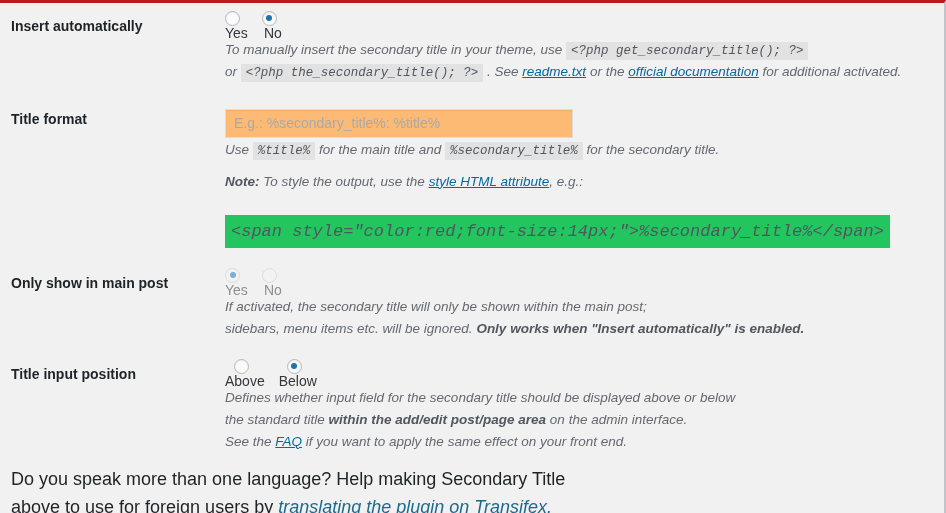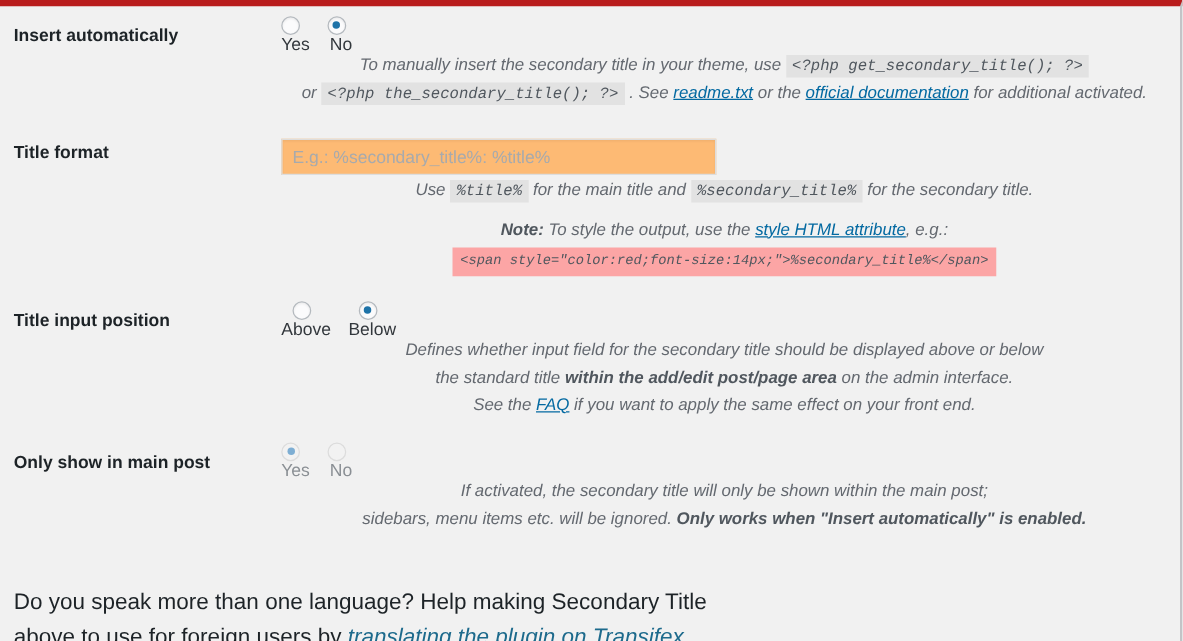--- a/index.html
+++ b/index.html
@@ -13,21 +13,21 @@
     background: #f1f1f1;
     font-family: "Liberation Sans", sans-serif;
     color: #32373c;
     -webkit-font-smoothing: antialiased;
   }
   .page {
     position: relative;
     width: 946px;
     height: 513px;
     box-sizing: border-box;
-    border-top: 5px solid #b91c1c;
+    border-top: 3px solid #b91c1c;
     border-right: 2px solid #c3c4c7;
     background: #f1f1f1;
   }
 
   
   table.form-table {
     border-collapse: collapse;
     width: 100%;
     margin: 0;
     table-layout: fixed;
@@ -108,21 +108,20 @@
     color: #8a8f94;
   }
 
   
   .desc {
     font-style: italic;
     font-size: 13.5px;
     color: #646970;
     line-height: 1.62;
     margin: 1px 0 0 0;
-    text-align: center;
   }
   .desc.tight { line-height: 1.6; }
   .desc b, .desc strong {
     font-weight: 700;
     font-style: italic;
     color: #50575e;
   }
   .desc a, a.lnk {
     color: #0369a1;
     text-decoration: underline;
@@ -132,27 +131,27 @@
     font-size: 12.5px;
     font-style: italic;
     background: #e2e2e2;
     color: #50575e;
     padding: 2px 5px;
     white-space: nowrap;
     border-radius: 0;
   }
   .codeblock {
     font-family: "Liberation Mono", monospace;
-    font-size: 11px;
-    font-style: italic;
-    background: #fca5a5;
+    font-size: 17px;
+    font-style: italic;
+    background: #22c55e;
     color: #50575e;
     padding: 3px 6px;
     display: inline-block;
-    margin-top: 3px;
+    margin-top: 22px;
     white-space: nowrap;
   }
 
   
   input.regular-text {
     width: 348px;
     height: 29px;
     box-sizing: border-box;
     padding: 3px 8px;
     font-size: 14px;
@@ -234,20 +233,43 @@
 
           <p class="desc">
             <b>Note:</b><span> To style the output, use the </span><a href="#" class="lnk">style HTML attribute</a><span>, e.g.:</span><br>
             <span class="codeblock">&lt;span style="color:red;font-size:14px;"&gt;%secondary_title%&lt;/span&gt;</span>
           </p>
 
         </td>
       </tr>
 
       <tr>
+        <th scope="row">Only show in main post</th>
+        <td>
+
+          <div class="radio-row">
+            <label class="radio-wrap disabled">
+              <span class="radio checked"></span>
+              <span class="radio-label">Yes</span>
+            </label>
+            <label class="radio-wrap disabled">
+              <span class="radio"></span>
+              <span class="radio-label">No</span>
+            </label>
+          </div>
+
+          <p class="desc tight">
+            <span>If activated, the secondary title will only be shown within the main post;</span><br>
+            <span>sidebars, menu items etc. will be ignored. </span><b>Only works when "Insert automatically" is enabled.</b>
+          </p>
+
+        </td>
+      </tr>
+
+      <tr>
         <th scope="row">Title input position</th>
         <td>
 
           <div class="radio-row">
             <label class="radio-wrap">
               <span class="radio"></span>
               <span class="radio-label">Above</span>
             </label>
             <label class="radio-wrap">
               <span class="radio checked"></span>
@@ -257,43 +279,20 @@
 
           <p class="desc tight">
             <span>Defines whether input field for the secondary title should be displayed above or below</span><br>
             <span>the standard title </span><b>within the add/edit post/page area</b><span> on the admin interface.</span><br>
             <span>See the </span><a href="#" class="lnk">FAQ</a><span> if you want to apply the same effect on your front end.</span>
           </p>
 
         </td>
       </tr>
 
-      <tr>
-        <th scope="row">Only show in main post</th>
-        <td>
-
-          <div class="radio-row">
-            <label class="radio-wrap disabled">
-              <span class="radio checked"></span>
-              <span class="radio-label">Yes</span>
-            </label>
-            <label class="radio-wrap disabled">
-              <span class="radio"></span>
-              <span class="radio-label">No</span>
-            </label>
-          </div>
-
-          <p class="desc tight">
-            <span>If activated, the secondary title will only be shown within the main post;</span><br>
-            <span>sidebars, menu items etc. will be ignored. </span><b>Only works when "Insert automatically" is enabled.</b>
-          </p>
-
-        </td>
-      </tr>
-
     </tbody>
   </table>
 
   <div class="footer">
     <span>Do you speak more than one language? Help making Secondary Title</span><br>
     <span>above to use for foreign users by </span><a href="#">translating the plugin on Transifex.</a>
   </div>
 
 </div>
 

